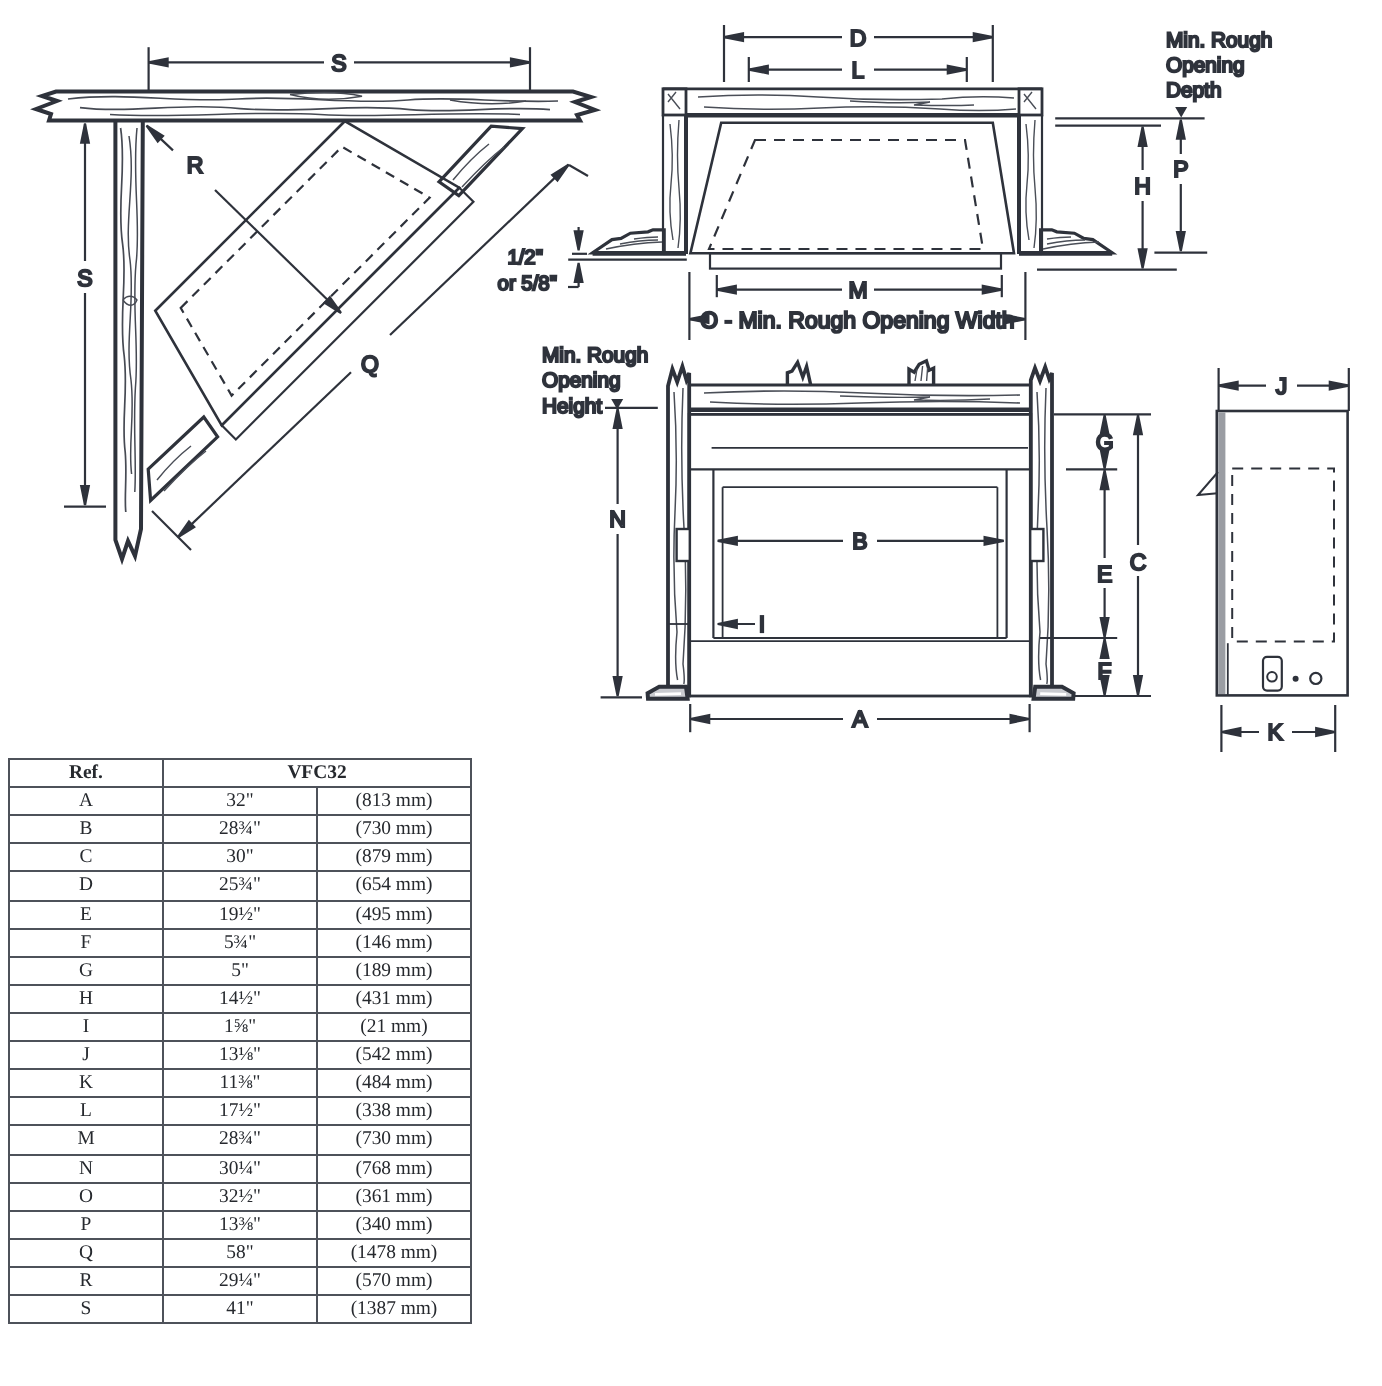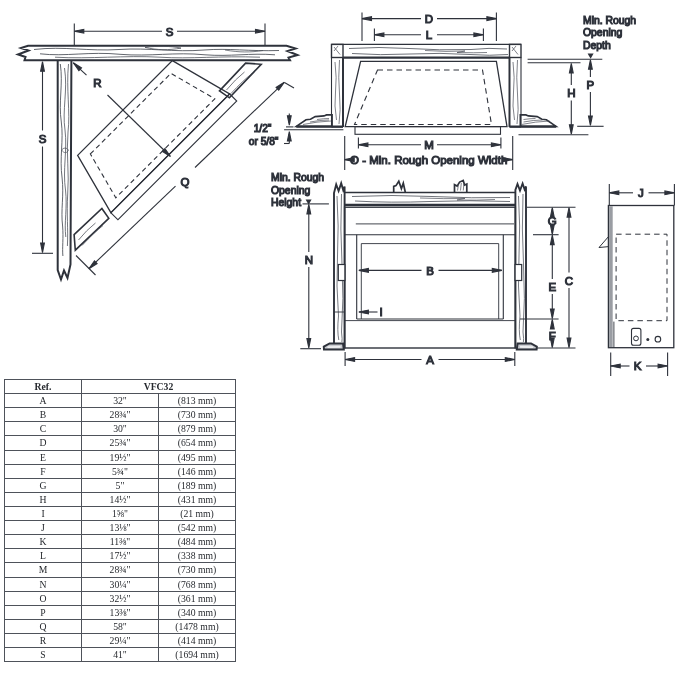--- a/index.html
+++ b/index.html
@@ -385,22 +385,22 @@
           <td>(340 mm)</td>
         </tr>
   <tr>
           <td>Q</td>
           <td>58"</td>
           <td>(1478 mm)</td>
         </tr>
   <tr>
           <td>R</td>
           <td>29¼"</td>
-          <td>(414 mm)</td>
+          <td>(570 mm)</td>
         </tr>
   <tr>
           <td>S</td>
           <td>41"</td>
-          <td>(1694 mm)</td>
+          <td>(1387 mm)</td>
         </tr>
 </tbody>
     </table>
 </div>
 
 </body></html>

